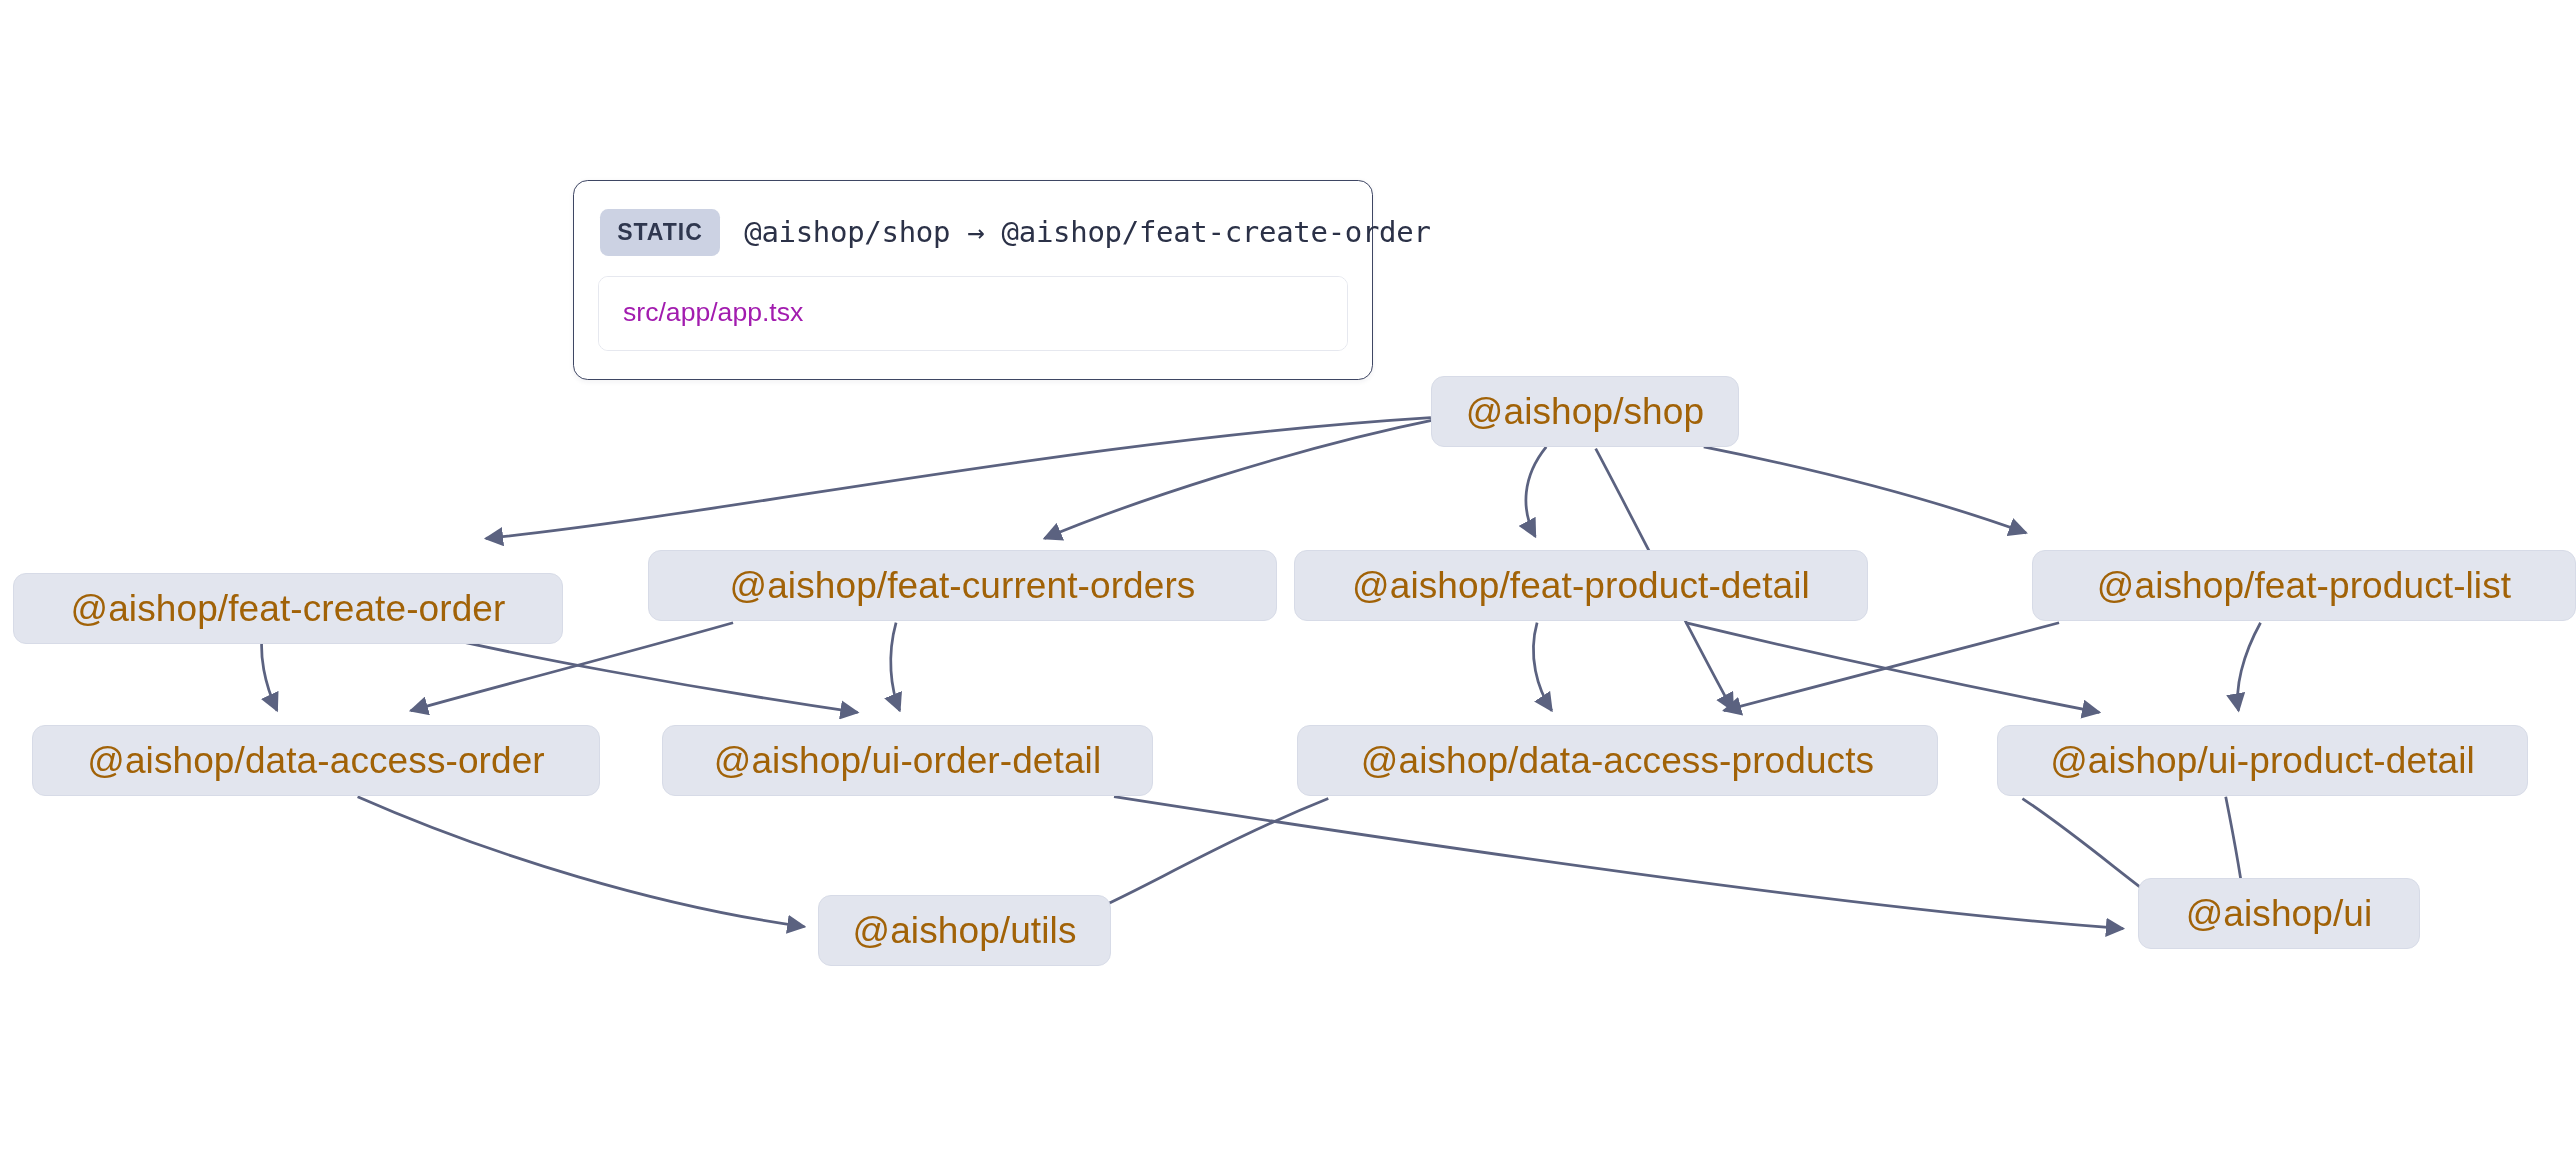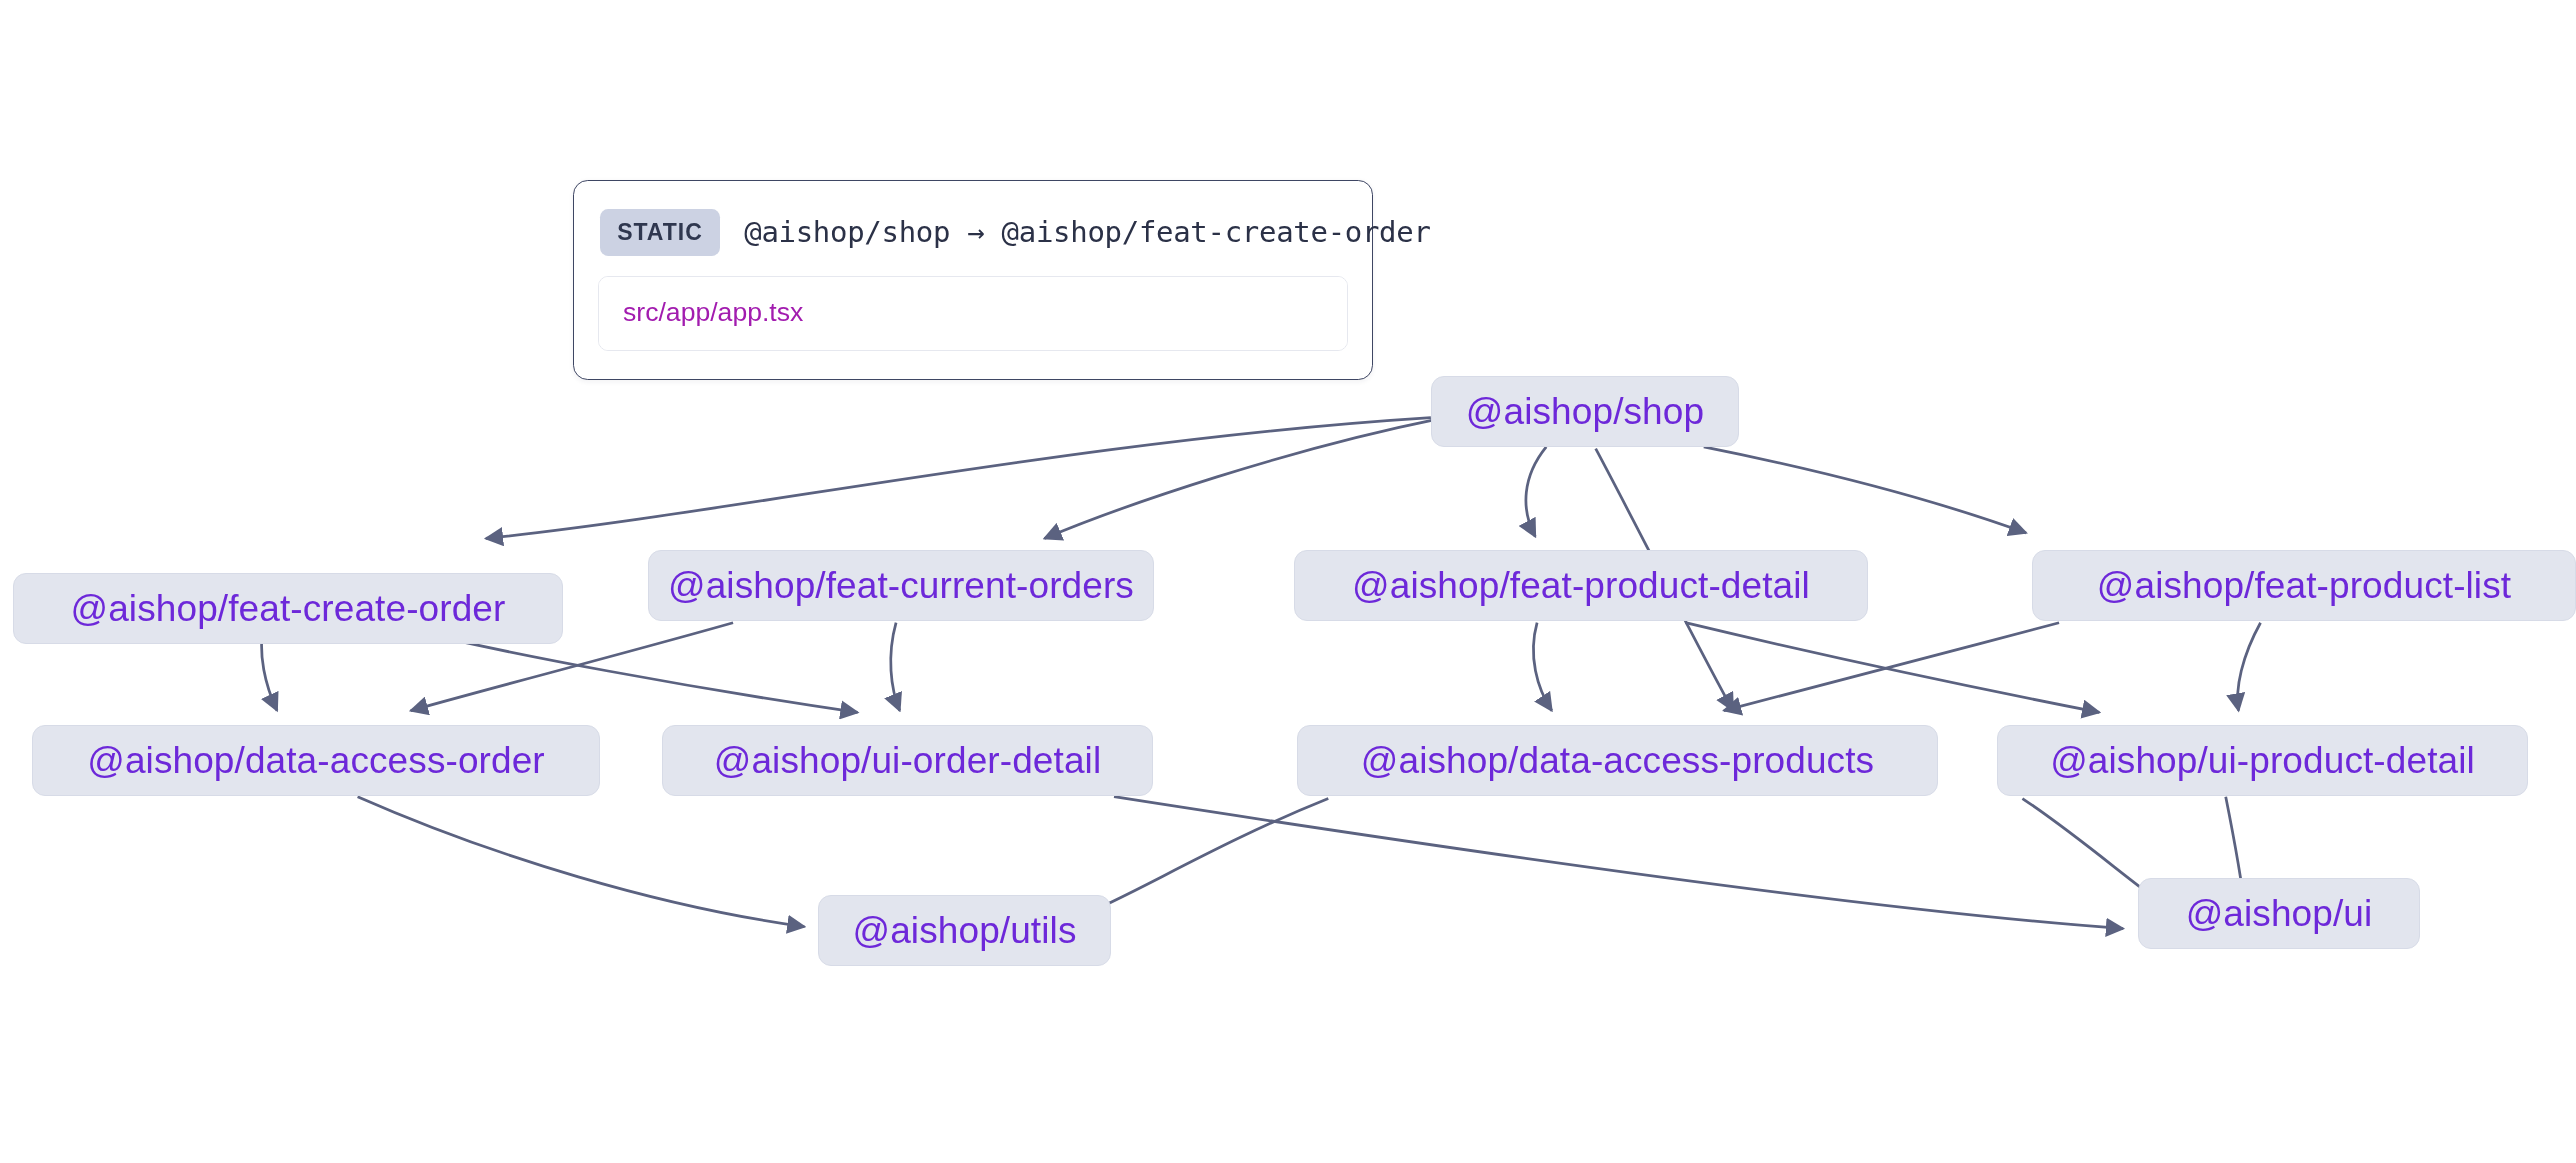--- a/index.html
+++ b/index.html
@@ -27,21 +27,21 @@
     width: 2576px;
     height: 1163px;
     pointer-events: none;
   }
   .node {
     position: absolute;
     box-sizing: border-box;
     background: #e2e5ee;
     border: 0.9px solid #d7dbe7;
     border-radius: 13px;
-    color: #6d28d9;
+    color: #a16207;
     font-size: 37px;
     line-height: 1;
     letter-spacing: 0.1px;
     display: flex;
     align-items: center;
     justify-content: center;
     white-space: nowrap;
     cursor: pointer;
     padding: 0 24px;
     height: 71px;
@@ -159,21 +159,21 @@
     </g>
   </svg>
 
   <div id="node-layer">
       <div class="node" style="left: 1431px; top: 376px; width: 308px;">
         <span class="node-label">@aishop/shop</span>
       </div>
       <div class="node" style="left: 13px; top: 550px; width: 550px; margin-top: 23px;">
         <span class="node-label">@aishop/feat-create-order</span>
       </div>
-      <div class="node" style="left: 648px; top: 550px; width: 506px;">
+      <div class="node" style="left: 648px; top: 550px; width: 629px;">
         <span class="node-label">@aishop/feat-current-orders</span>
       </div>
       <div class="node" style="left: 1294px; top: 550px; width: 574px;">
         <span class="node-label">@aishop/feat-product-detail</span>
       </div>
       <div class="node" style="left: 2032px; top: 550px; width: 544px;">
         <span class="node-label">@aishop/feat-product-list</span>
       </div>
       <div class="node" style="left: 32px; top: 725px; width: 568px;">
         <span class="node-label">@aishop/data-access-order</span>

